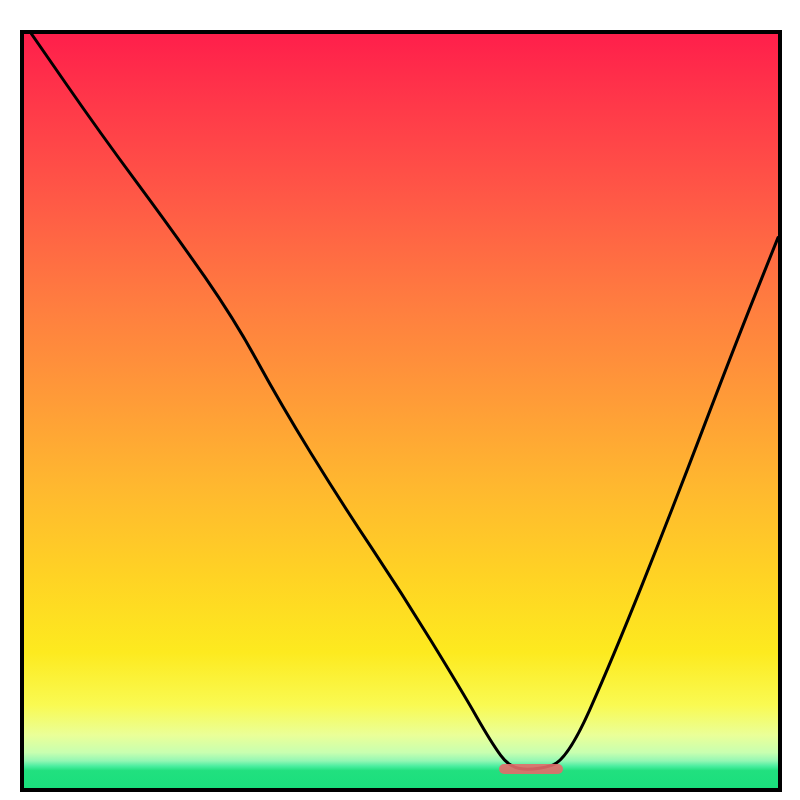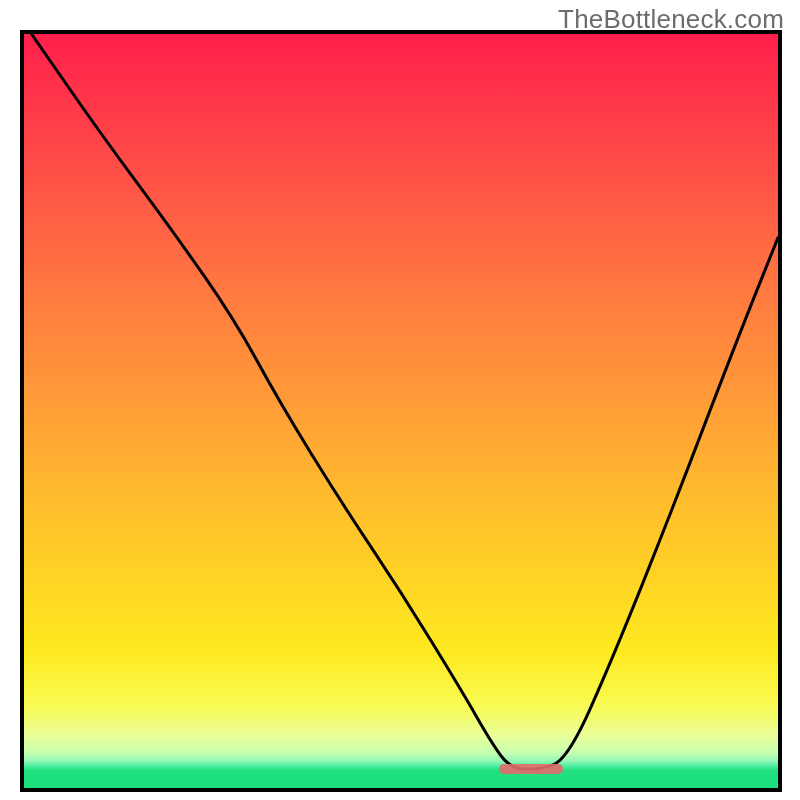--- a/index.html
+++ b/index.html
@@ -73,21 +73,20 @@
     background: #e46a6a;
     opacity: 0.9;
     z-index: 5;
   }
 </style>
 </head>
 <body>
 
 <div class="chart-wrap">
 
-  <div class="watermark">TheBottleneck.com</div>
 
   <div class="plot-frame">
     <div class="gradient-bg"></div>
 
     <svg class="curve" viewBox="0 0 754 754" preserveAspectRatio="none">
       <path id="curve-path" d="M 7.5 0.0 Q 7.5 0.0 41.5 49.0 Q 75.4 98.0 113.1 148.9 Q 150.8 199.8 181.0 243.2 Q 211.1 286.5 233.7 328.0 Q 256.4 369.5 286.5 418.5 Q 316.7 467.5 346.8 512.7 Q 377.0 558.0 407.2 607.0 Q 437.3 656.0 452.4 682.4 Q 467.5 708.8 476.9 721.6 Q 486.3 734.4 499.5 735.1 Q 512.7 735.9 527.8 731.4 Q 542.9 726.9 565.5 676.3 Q 588.1 625.8 618.3 550.4 Q 648.4 475.0 678.6 395.9 Q 708.8 316.7 731.4 260.1 T 754.0 203.6" fill="none" stroke="#000000" stroke-width="3" stroke-linejoin="round" stroke-linecap="round"></path>
     </svg>
 
     <div class="min-marker" id="min-marker" style="left: 475.02px; width: 64.09px; top: 730.15px; background: rgb(228, 106, 106);"></div>
   </div>

